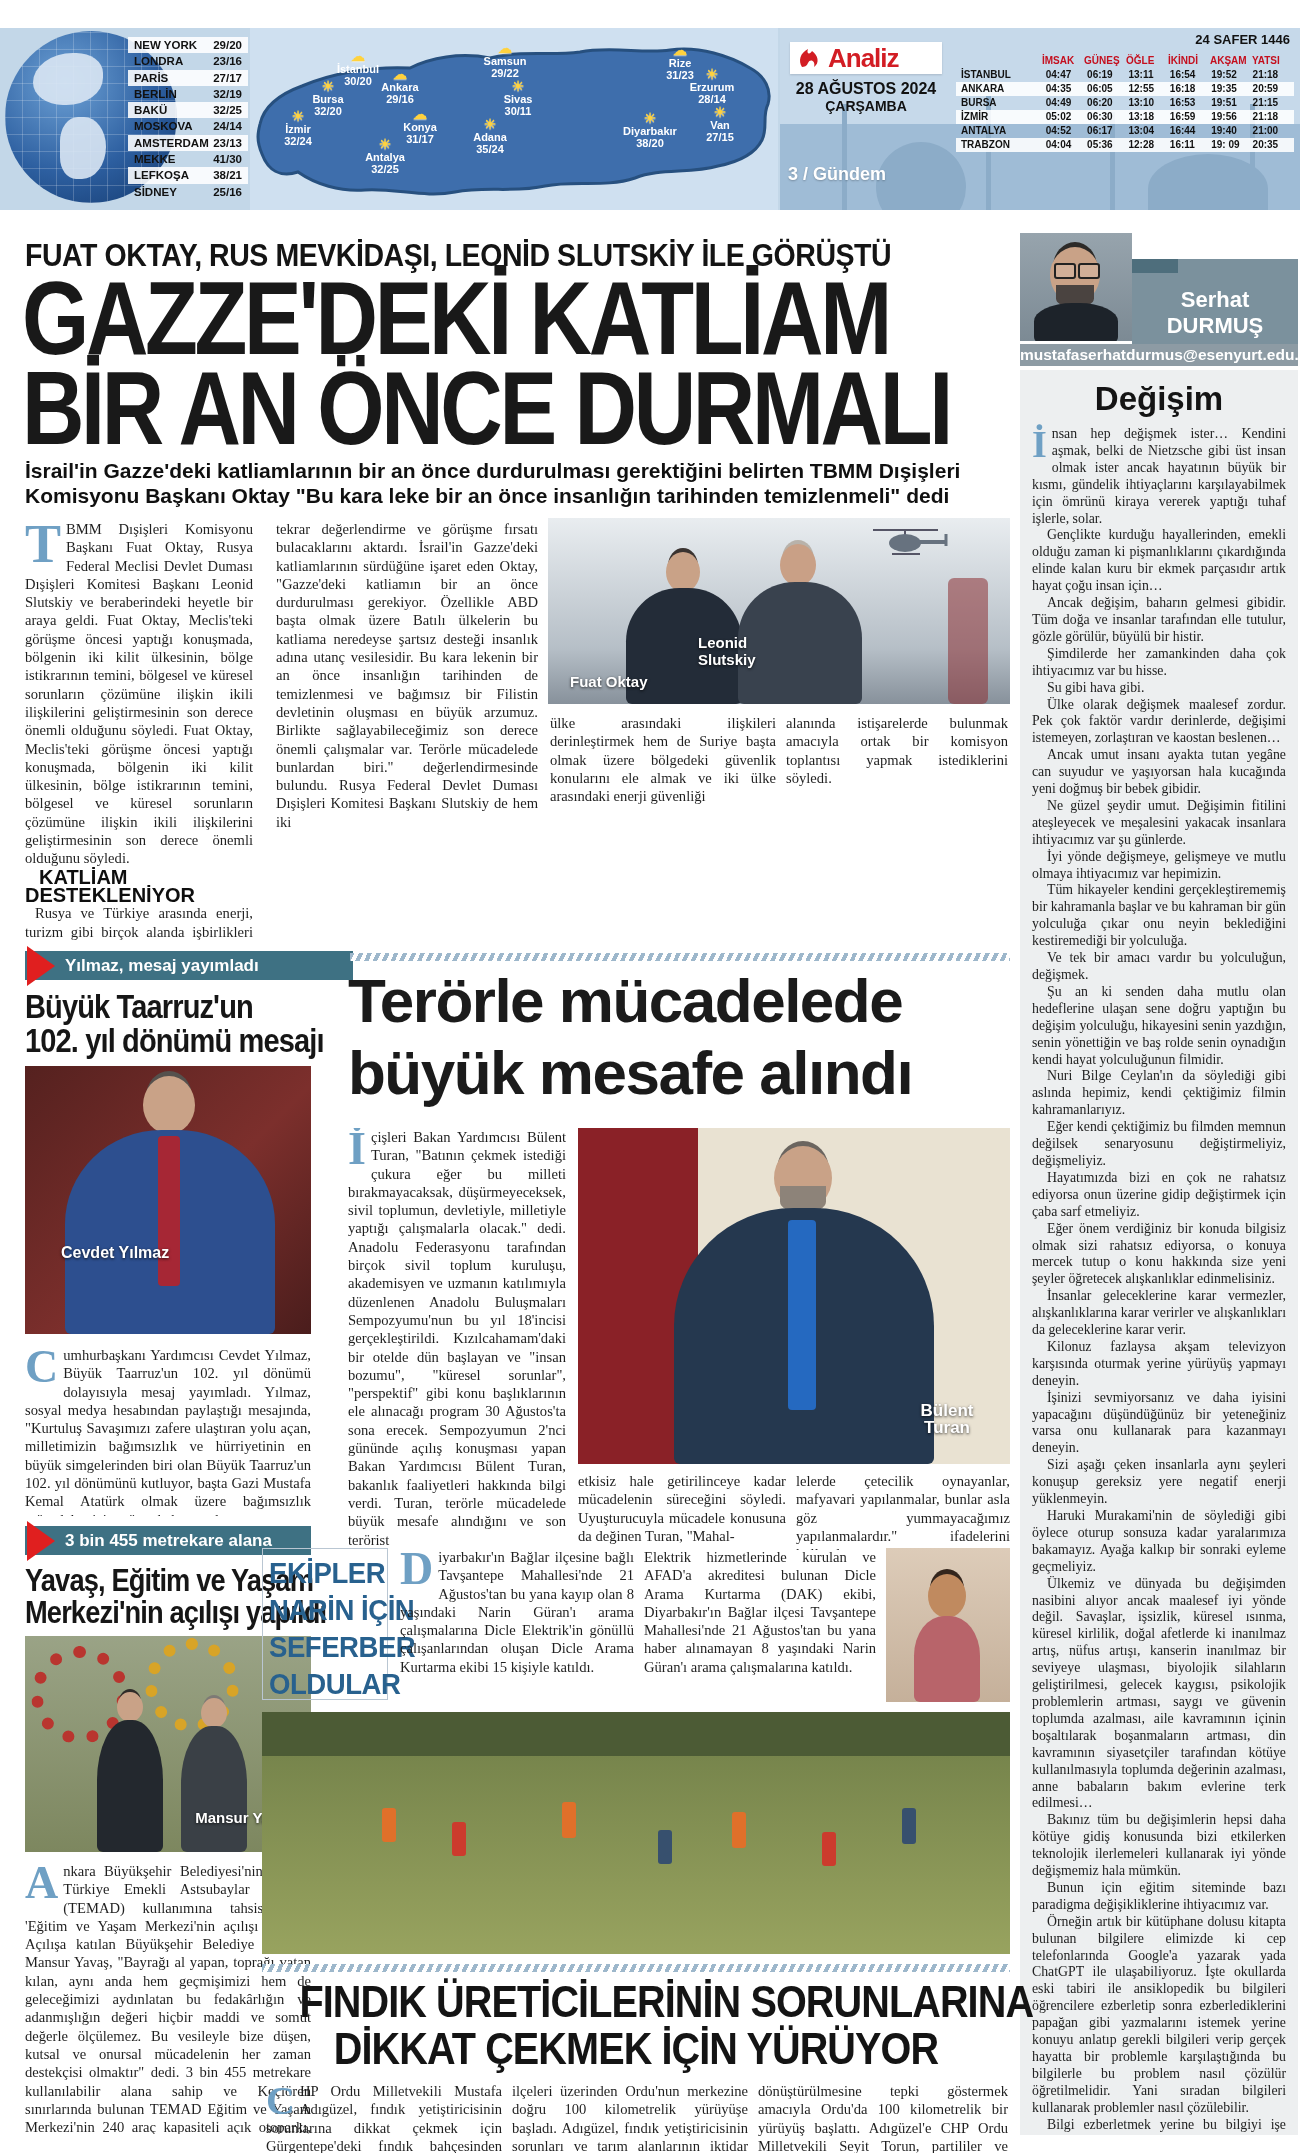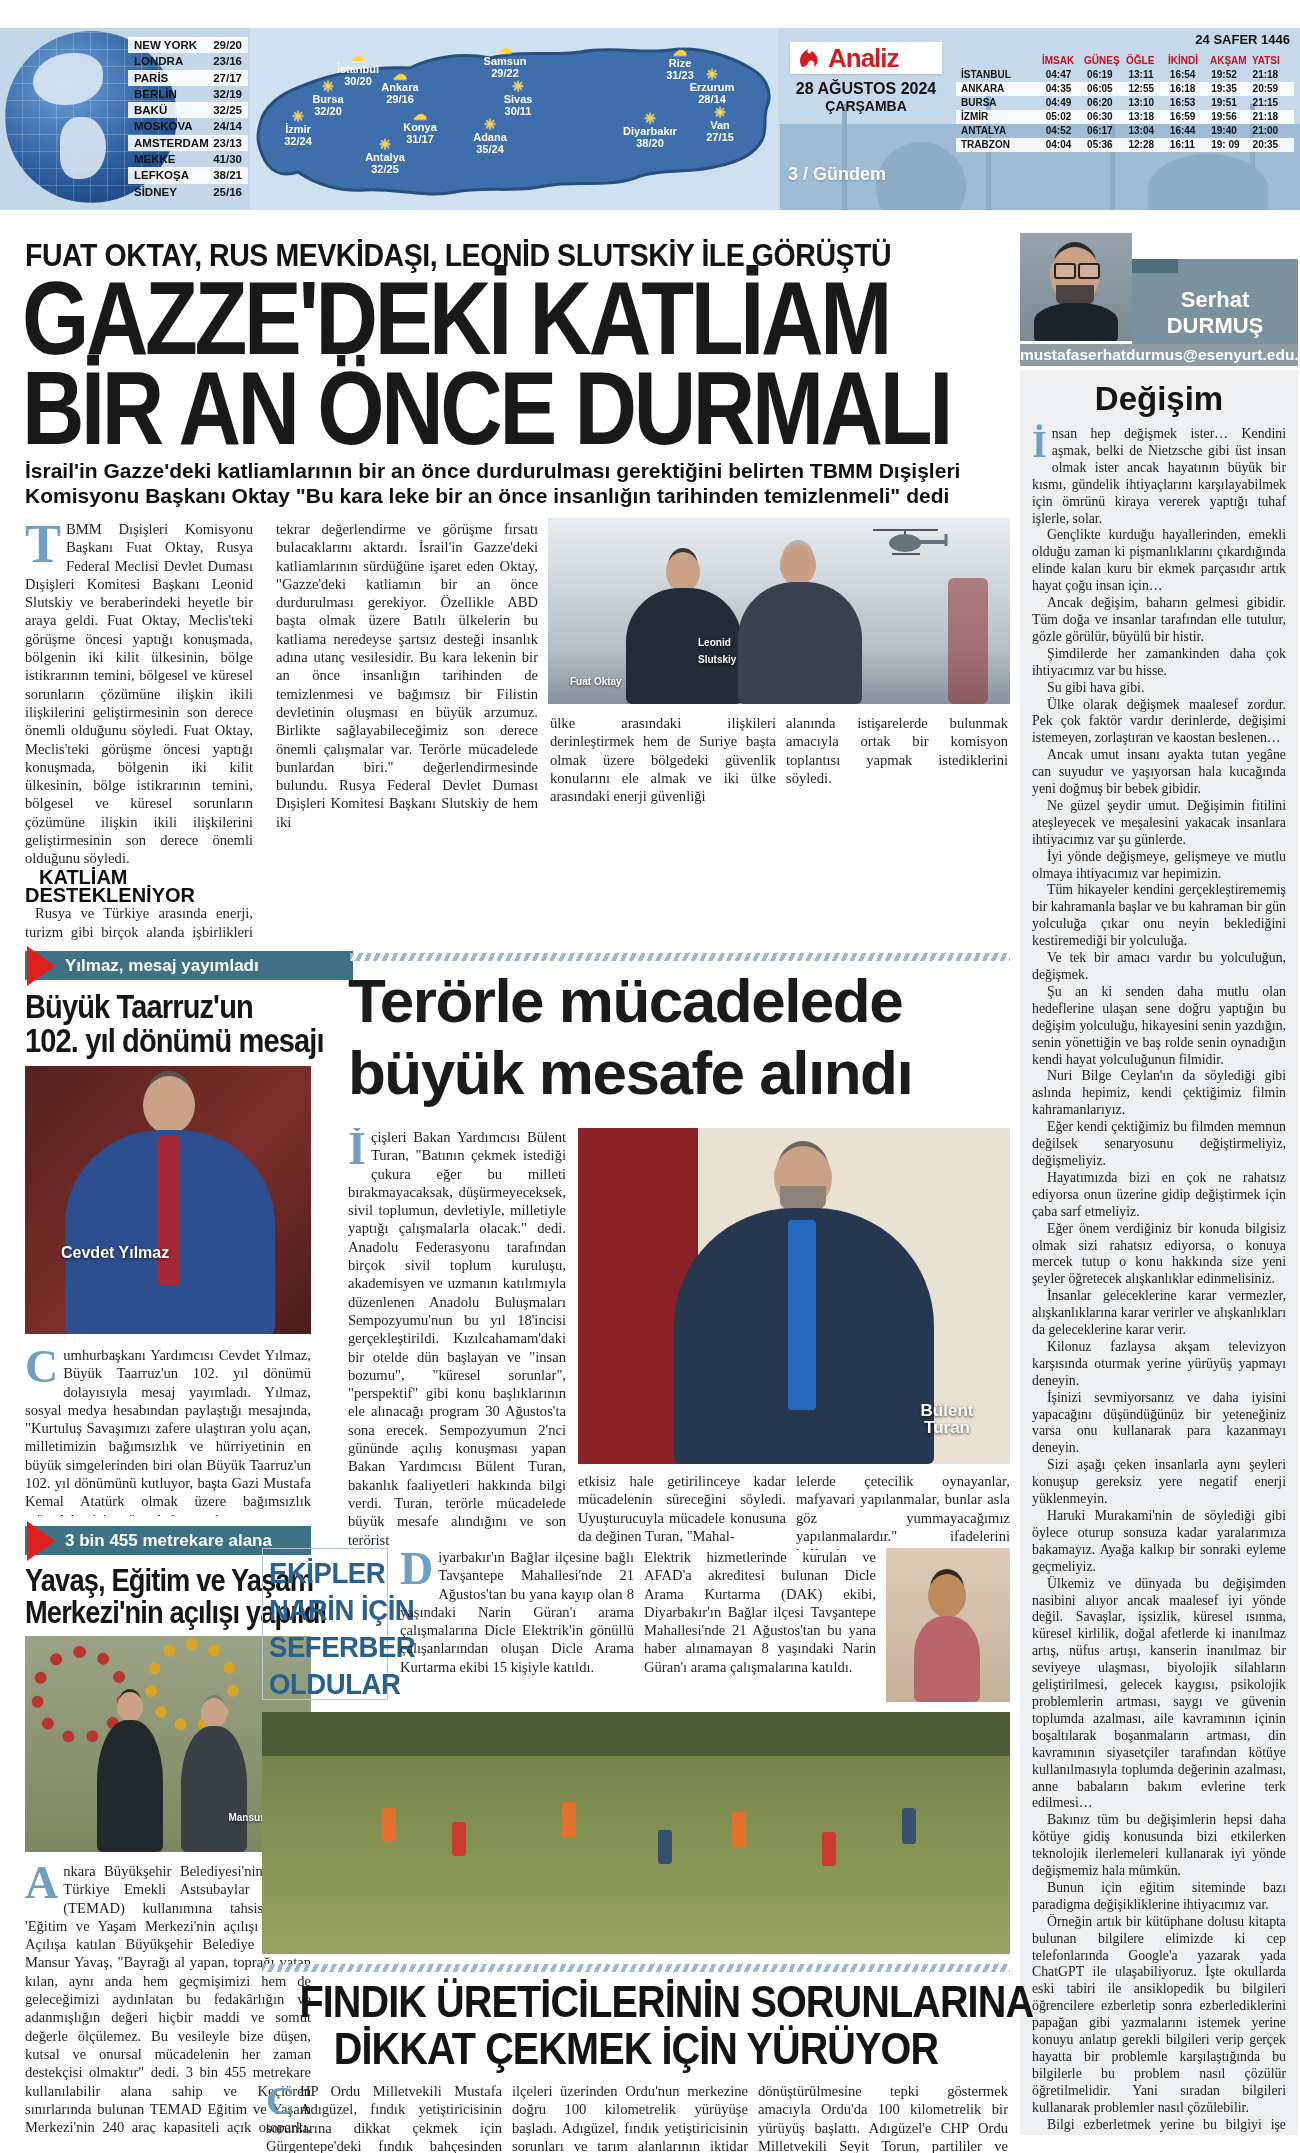--- a/index.html
+++ b/index.html
@@ -60,21 +60,21 @@
   .subhead{font-family:"Liberation Sans",sans-serif;font-weight:bold;font-size:20px;margin:7px 0 4px;color:#0e0e0e;text-indent:0;}
   .kbar{position:absolute;height:29px;background:#3e7183;color:#fff;font-weight:bold;font-size:17px;line-height:29px;padding-left:40px;box-sizing:border-box;}
   .kbar::before{content:"";position:absolute;left:2px;top:-5px;border-left:28px solid #e01f1f;border-top:20px solid transparent;border-bottom:20px solid transparent;}
   .mhl{font-weight:bold;font-size:33px;line-height:34px;letter-spacing:-1px;transform:scaleX(.88);transform-origin:left center;white-space:nowrap;color:#161616;}
   .stripe{position:absolute;height:8px;background:repeating-linear-gradient(115deg,#9db7cb 0 4px,#ffffff 4px 8px);}
   .thl{font-weight:bold;font-size:62px;line-height:70px;letter-spacing:-1.5px;white-space:nowrap;color:#1b1b1b;}
   .fhl{font-weight:bold;font-size:44px;line-height:47px;letter-spacing:-1px;white-space:nowrap;transform:scaleX(.9);transform-origin:center;color:#141414;text-align:center;}
   .ehl{font-weight:bold;font-size:29px;line-height:37px;letter-spacing:-.5px;color:#28618e;transform:scaleX(.95);transform-origin:left center;white-space:nowrap;}
   
   .ph{position:absolute;overflow:hidden;}
-  .plbl{position:absolute;color:#fff;font-weight:bold;font-size:10px;line-height:17px;text-shadow:0 1px 3px rgba(0,0,0,.75);}
+  .plbl{position:absolute;color:#fff;font-weight:bold;font-size:15px;line-height:17px;text-shadow:0 1px 3px rgba(0,0,0,.75);}
   .head{position:absolute;border-radius:50%;}
   .torso{position:absolute;border-radius:46% 46% 6px 6px;}
   
   .nameplate{position:absolute;background:#7b919d;color:#fff;text-align:center;font-weight:bold;font-size:22px;line-height:26px;}
   .emailbar{position:absolute;background:#8d9ba4;color:#fff;font-weight:bold;font-size:15.5px;line-height:22px;text-align:center;}
   .colbox{position:absolute;background:#edeff0;box-sizing:border-box;padding:10px 12px;overflow:hidden;}
   .coltitle{font-weight:bold;font-size:33px;text-align:center;color:#141414;margin:0 0 8px;}
   .sert{font-family:"Liberation Serif",serif;font-size:13.8px;line-height:16.9px;text-align:justify;color:#222;}
   .sert p{margin:0;text-indent:15px;}
   .sert p.first{text-indent:0;}

